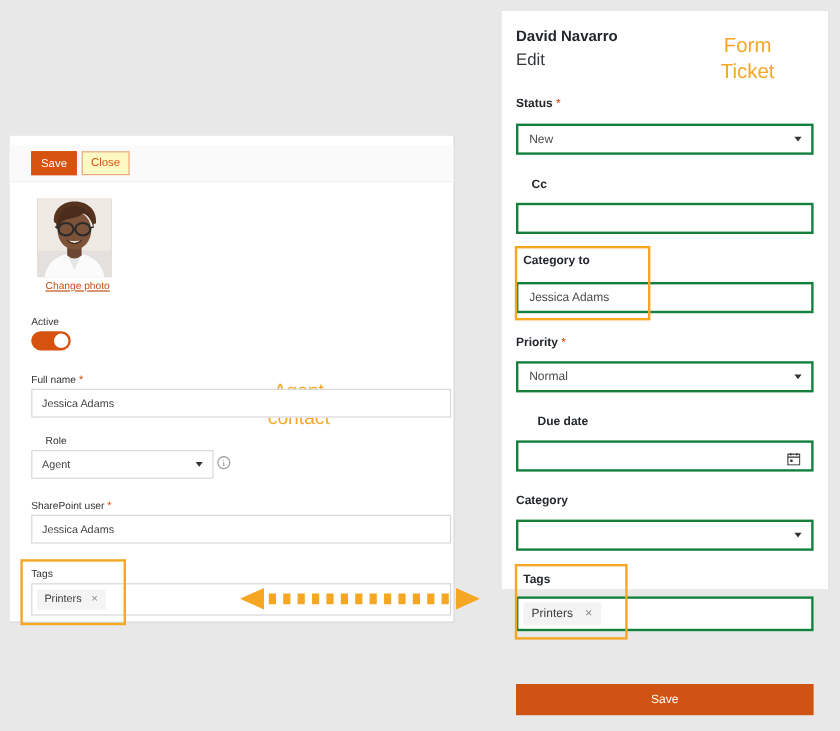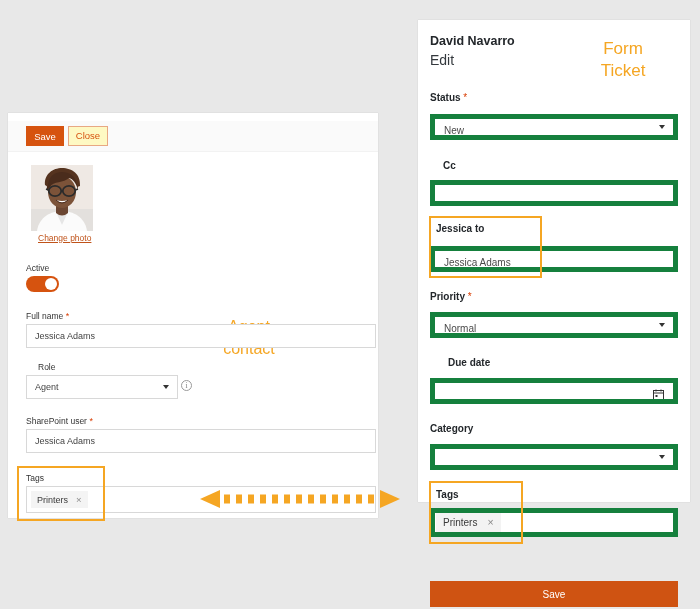--- a/index.html
+++ b/index.html
@@ -179,21 +179,21 @@
   
   .arrow-wrap {
     position: absolute;
     left: 200px; top: 488px;
     width: 200px; height: 22px;
   }
 
   
   .right-panel {
     position: absolute;
-    left: 418px; top: 20px;
+    left: 418px; top: 9px;
     width: 272px;
     height: 482px;
     background: #ffffff;
     box-shadow: 0 0 1px rgba(0,0,0,0.16);
   }
   .r-title {
     position: absolute;
     left: 12px; top: 14px;
     font-size: 12.5px;
     font-weight: bold;
@@ -223,21 +223,21 @@
     color: #23272b;
     white-space: nowrap;
   }
   .rreq { color: #d83b01; font-weight: normal; font-size: 10px; }
   .rtb {
     position: absolute;
     left: 12px;
     width: 248px;
     height: 26px;
     background: #ffffff;
-    border: 5px solid #15803d;
+    border: 2px solid #15803d;
     box-sizing: border-box;
     font-size: 10px;
     color: #4a4a4a;
     padding: 0 9px;
     line-height: 24px;
     cursor: text;
     overflow: hidden;
     white-space: nowrap;
   }
   .rchip {
@@ -381,21 +381,21 @@
     <span>New</span>
     <span class="dd-caret"></span>
   </div>
 
   <div class="rlbl" style="left:12px; top:140px;margin-left:13px;">
     <span>Cc</span>
   </div>
   <div class="rtb" style="top:160px;"></div>
 
   <div class="rlbl" style="left:18px; top:203px;">
-    <span>Jessica to</span>
+    <span>Category to</span>
   </div>
   <div class="rtb" style="top:226px;">Jessica Adams</div>
   <div class="hl" style="left:11px; top:196px; width:113px; height:62px;"></div>
 
   <div class="rlbl" style="left:12px; top:271px;">
     <span>Priority</span><span class="rreq"> *</span>
   </div>
   <div class="rtb" style="top:292px;">
     <span>Normal</span>
     <span class="dd-caret"></span>

